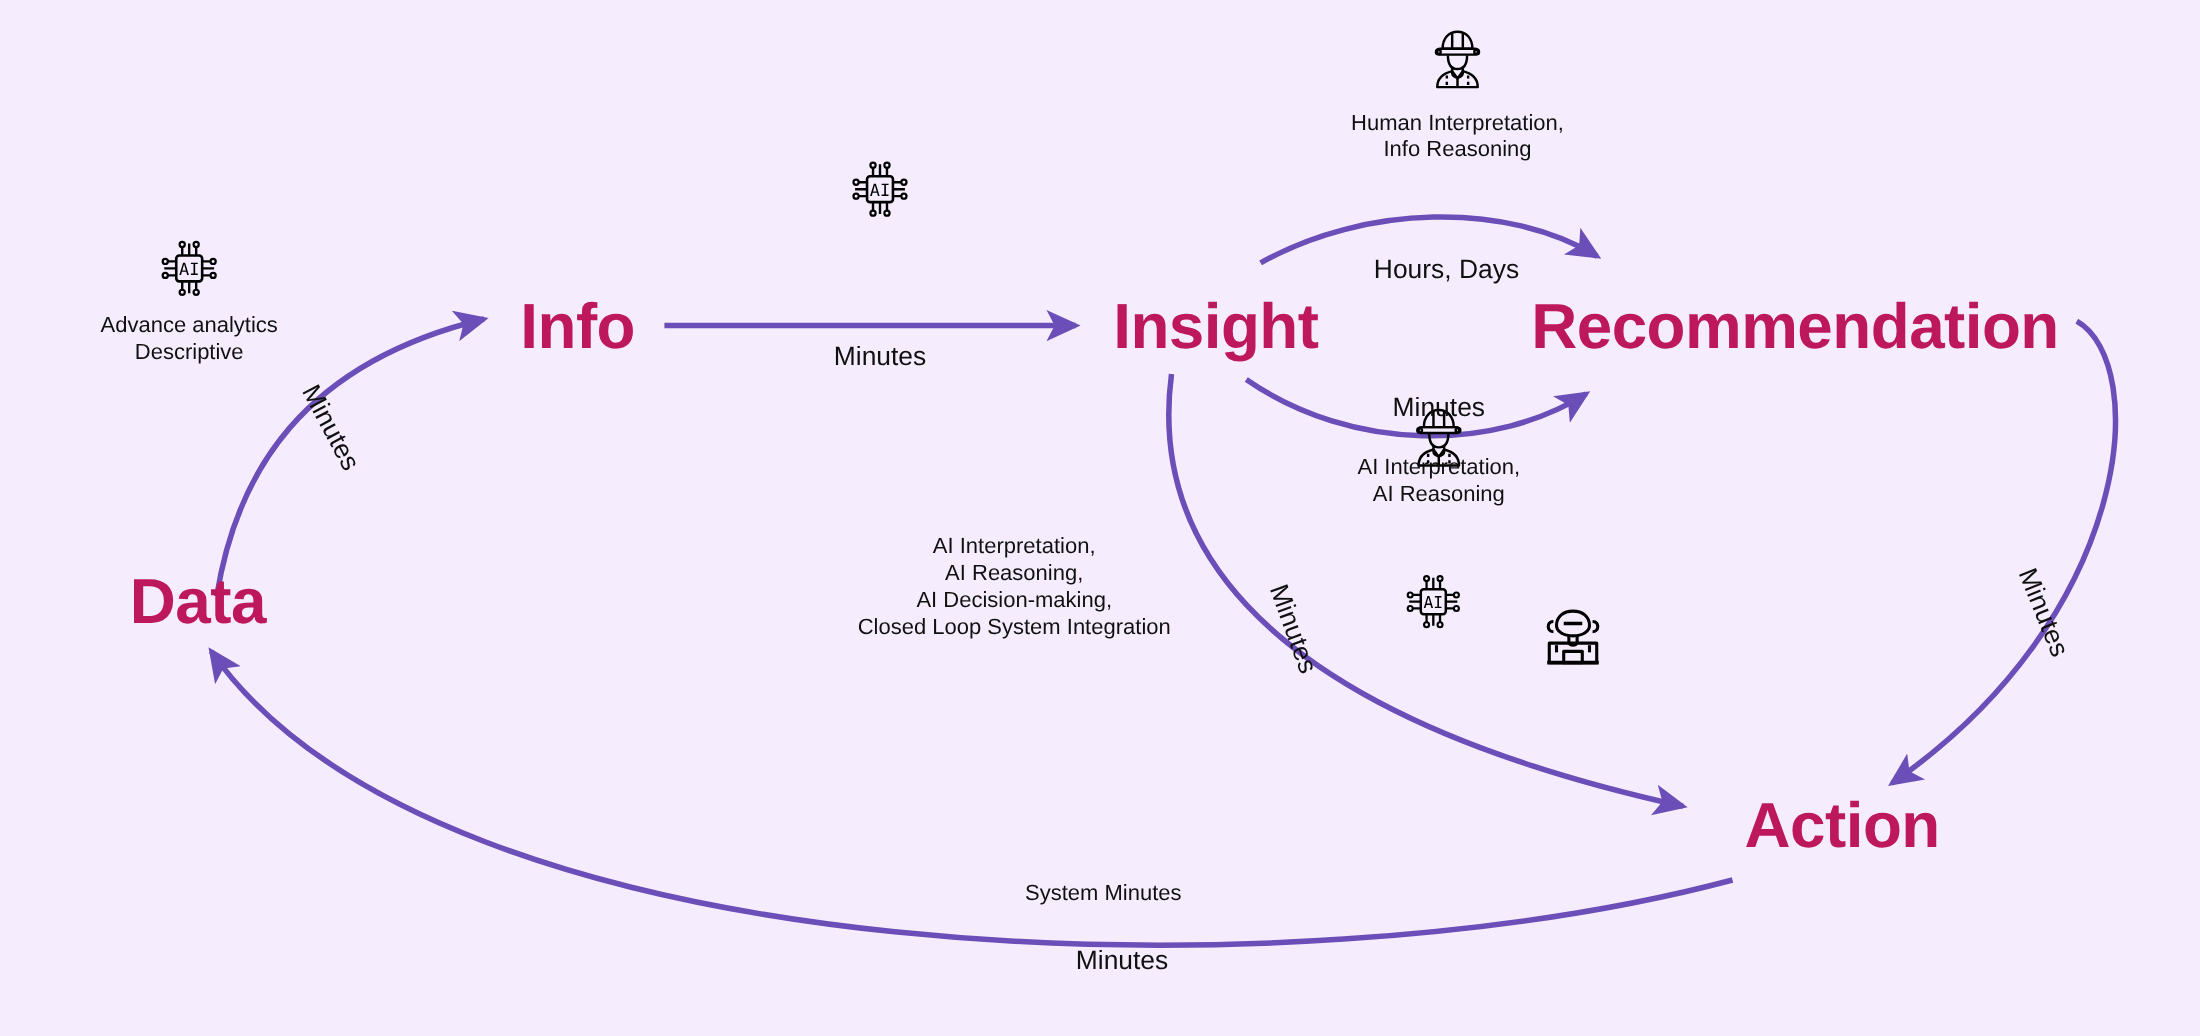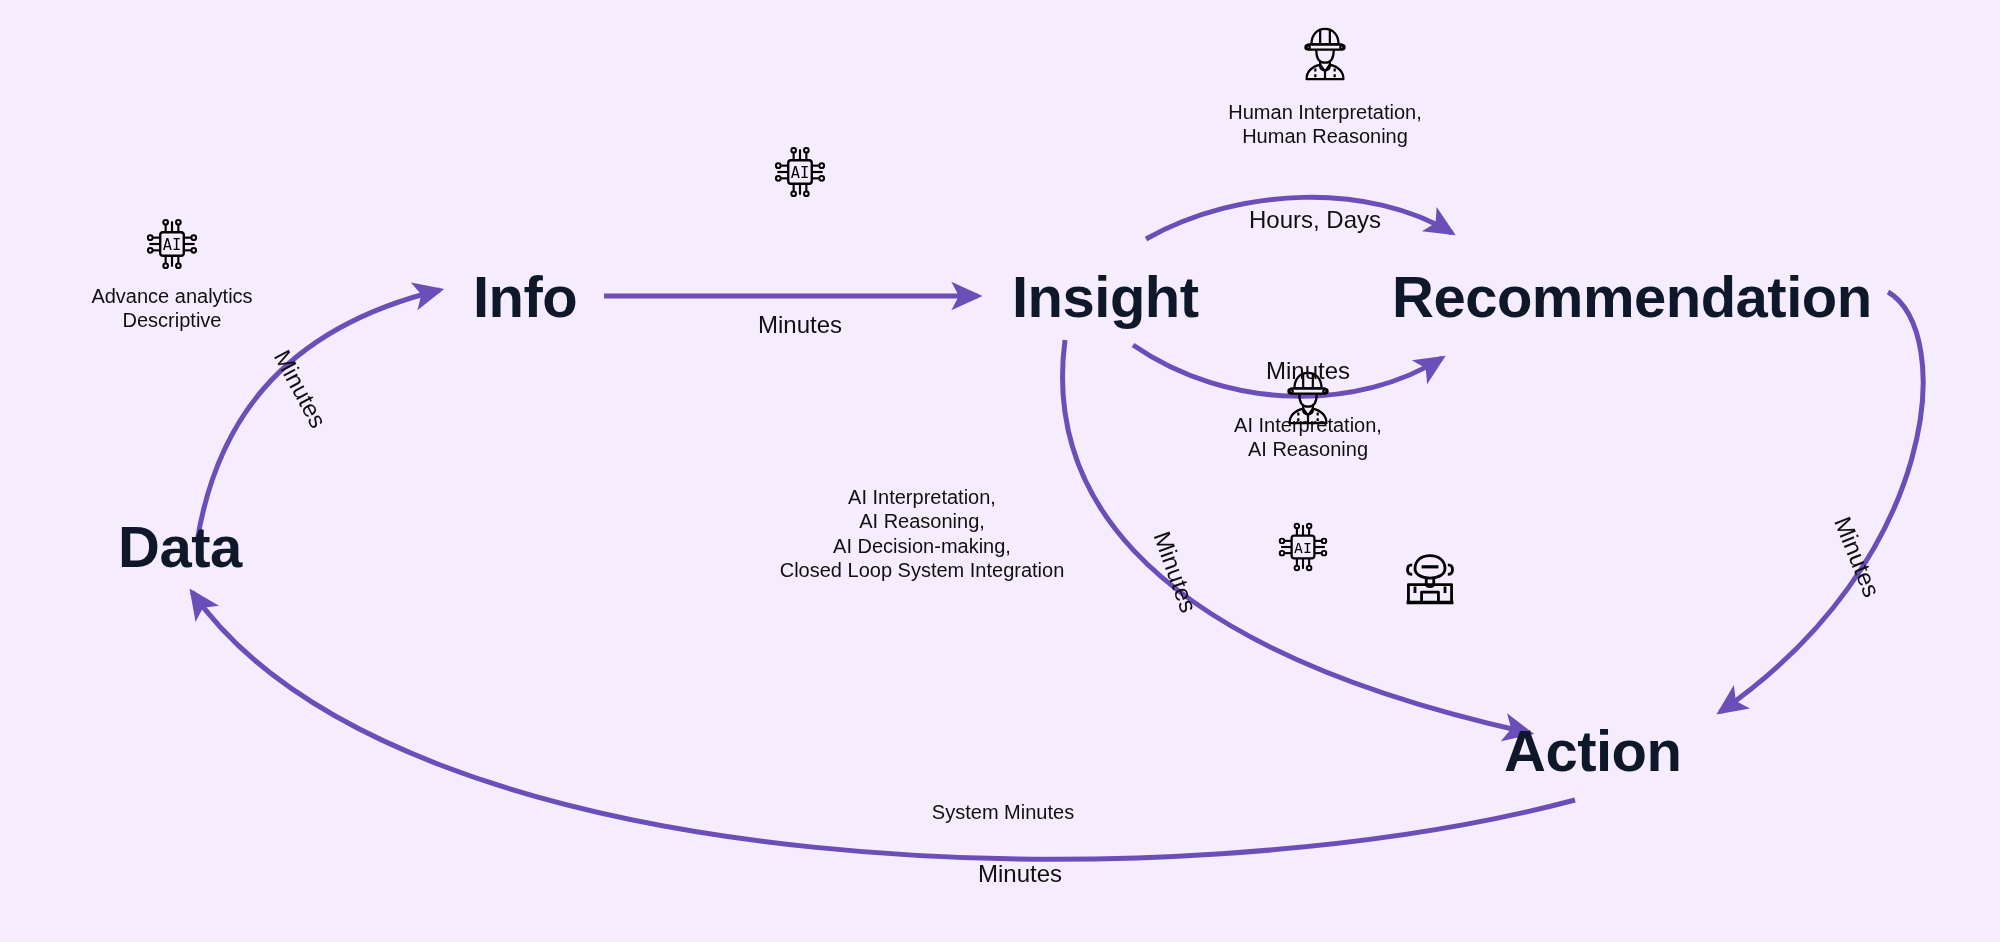--- a/index.html
+++ b/index.html
@@ -9,21 +9,21 @@
     font-family:"Liberation Sans","DejaVu Sans",sans-serif;
     overflow:hidden;
     position:relative;
   }
   #stage{position:relative;width:2000px;height:942px;}
   #wires{position:absolute;left:0;top:0;width:2000px;height:942px;}
 
   .node{
     position:absolute;
     font-weight:bold;
-    color:#0f172a;
+    color:#be185d;
     white-space:nowrap;
     letter-spacing:-0.5px;
     line-height:1;
   }
   .node.big{font-size:58px;}
 
   .ann{
     position:absolute;
     color:#101010;
     font-size:20px;
@@ -78,21 +78,21 @@
   </svg>
 
   <div class="node big" style="left:118px;top:518px;">Data</div>
 
   <div class="node big" style="left:473px;top:268px;">Info</div>
 
   <div class="node big" style="left:1012px;top:268px;">Insight</div>
 
   <div class="node big" style="left:1392px;top:268px;">Recommendation</div>
 
-  <div class="node big" style="left:1504px;top:722px;">Action</div>
+  <div class="node big" style="left:1586px;top:722px;">Action</div>
 
   <div class="icon" style="left:172px;top:215px;">
     <svg width="58" height="58" viewBox="0 0 64 64" fill="none" stroke="#000" stroke-width="2.6">
       <rect x="19" y="19" width="26" height="26" rx="3"></rect>
       <g stroke-width="2.4">
         <line x1="25" y1="19" x2="25" y2="10"></line>
         <line x1="32" y1="19" x2="32" y2="7"></line>
         <line x1="39" y1="19" x2="39" y2="10"></line>
         <line x1="25" y1="45" x2="25" y2="54"></line>
         <line x1="32" y1="45" x2="32" y2="57"></line>
@@ -230,21 +230,21 @@
   </div>
 
   <div class="ann center" style="left:172px;top:284px;">
     <div>Advance analytics</div>
     <div>Descriptive</div>
   </div>
 
 
   <div class="ann center" style="left:1325px;top:100px;">
     <div>Human Interpretation,</div>
-    <div>Human Reasoning</div>
+    <div>Info Reasoning</div>
   </div>
 
   <div class="ann center" style="left:1308px;top:413px;">
     <div>AI Interpretation,</div>
     <div>AI Reasoning</div>
   </div>
 
   <div class="ann center" style="left:922px;top:485px;">
     <div>AI Interpretation,</div>
     <div>AI Reasoning,</div>
@@ -255,21 +255,21 @@
 
 
   <div class="ann center" style="left:1003px;top:800px;">
     <div>System Minutes</div>
   </div>
 
   <div class="edgelbl rot" style="left:258px;top:377px;transform:rotate(62deg);">Minutes</div>
 
   <div class="edgelbl center" style="left:800px;top:313px;">Minutes</div>
 
-  <div class="edgelbl center" style="left:1315px;top:208px;">Hours, Days</div>
+  <div class="edgelbl center" style="left:1315px;top:234px;">Hours, Days</div>
 
   <div class="edgelbl center" style="left:1308px;top:359px;">Minutes</div>
 
   <div class="edgelbl rot" style="left:1133px;top:560px;transform:rotate(70deg);">Minutes</div>
 
   <div class="edgelbl rot" style="left:1815px;top:545px;transform:rotate(68deg);">Minutes</div>
 
   <div class="edgelbl center" style="left:1020px;top:862px;">Minutes</div>
 
 </div>

